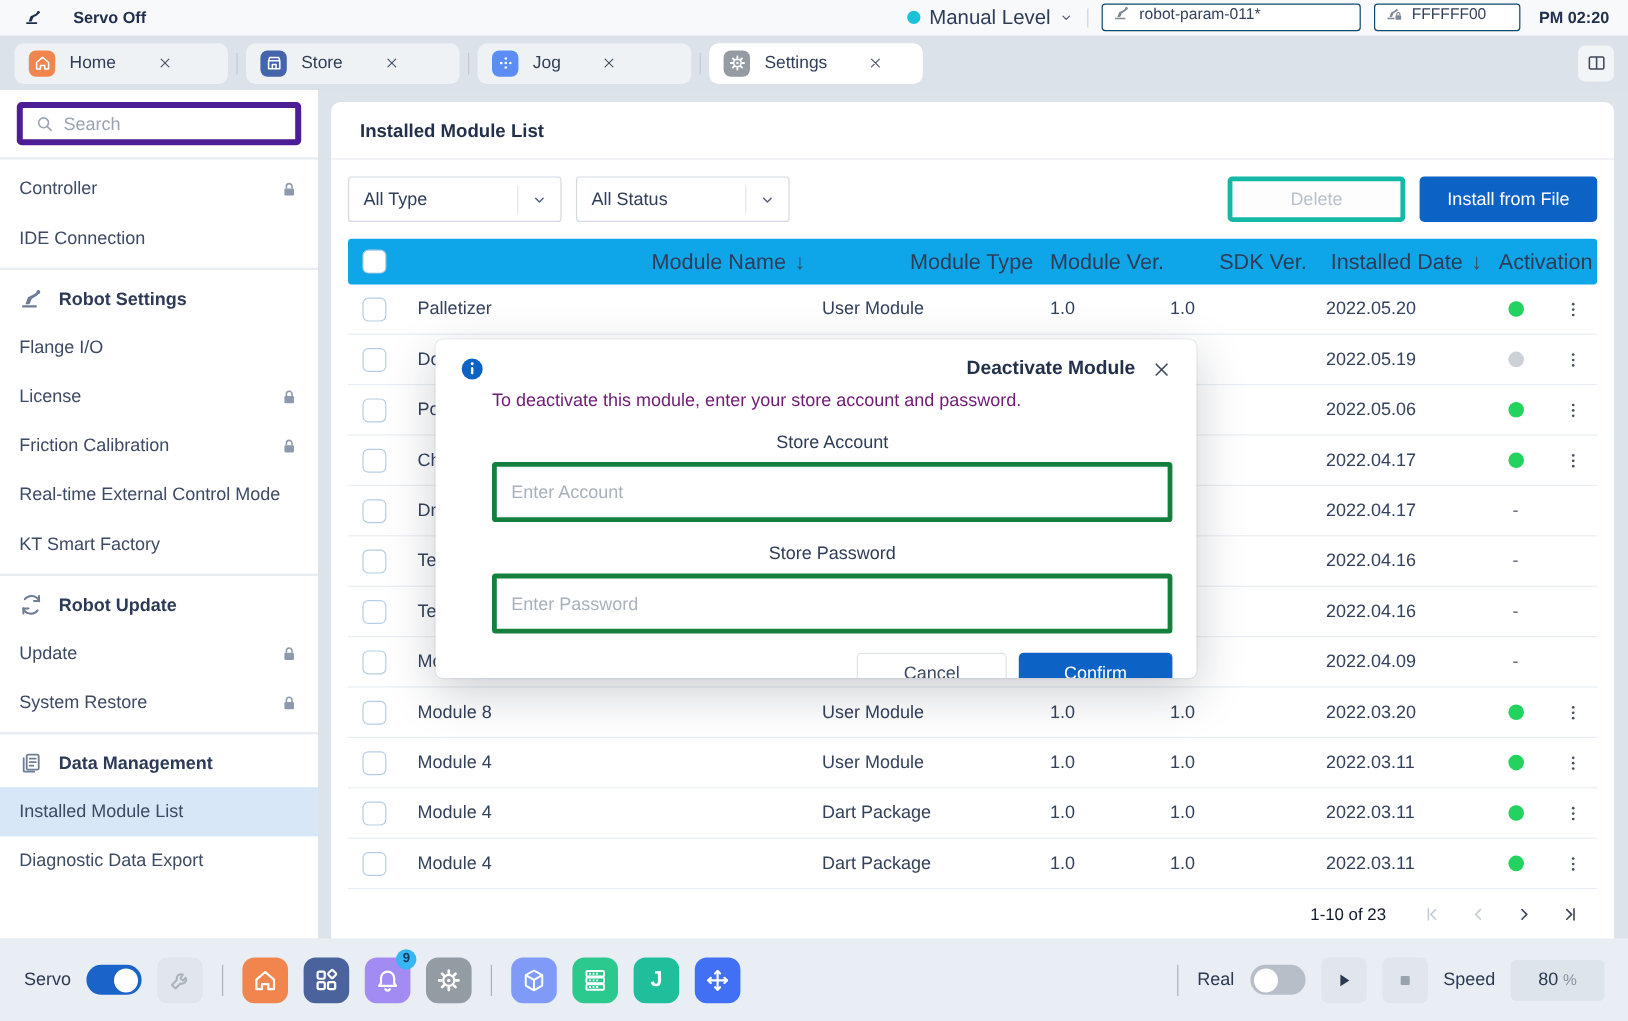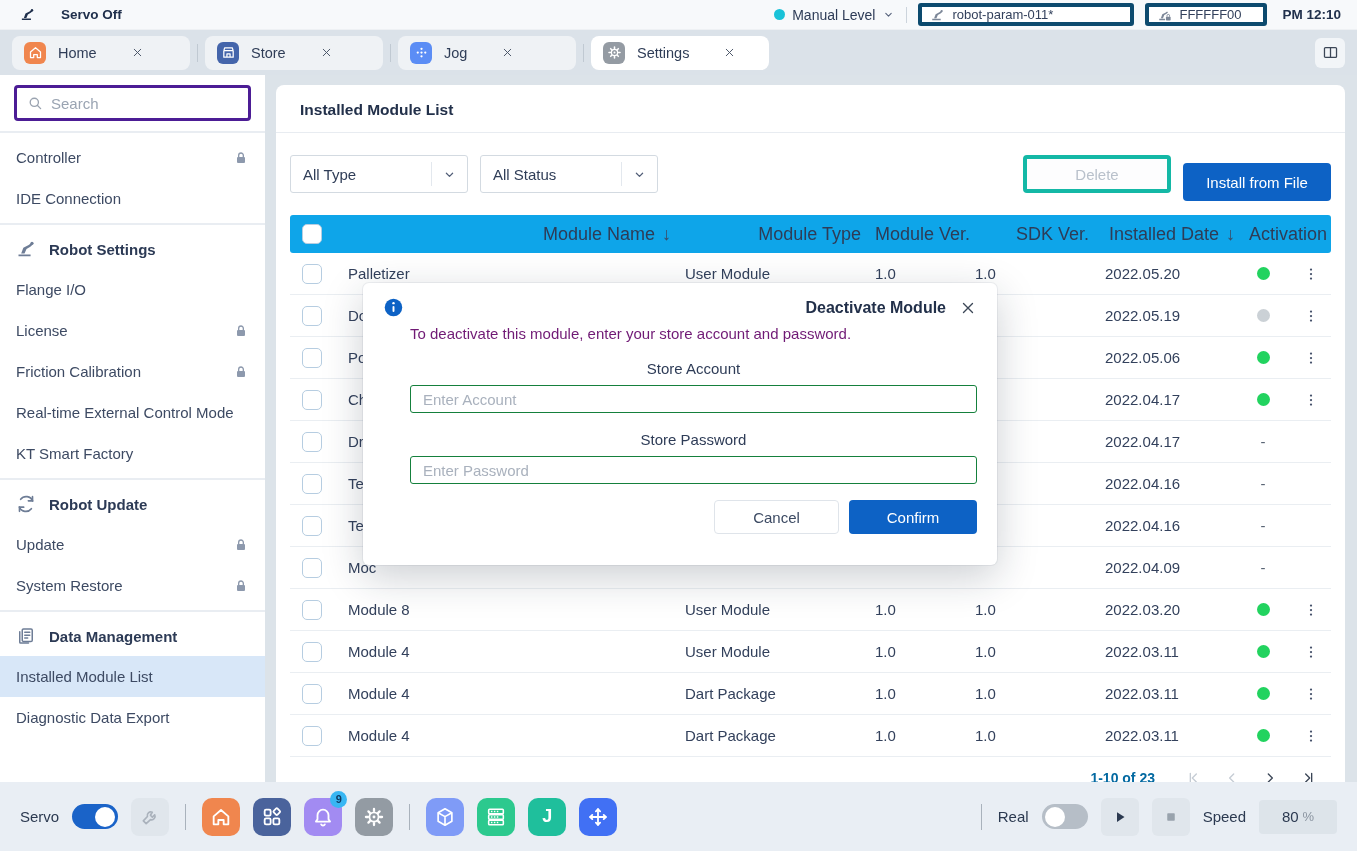--- a/index.html
+++ b/index.html
@@ -7,25 +7,25 @@
   body { background:#dce3e9; font-family:"Liberation Sans","DejaVu Sans",sans-serif; color:#2e3c57; position:relative; }
   button { font-family:inherit; cursor:pointer; }
   .svg-i { display:inline-flex; }
   .svg-i svg { width:100%; height:100%; display:block; }
 
   
   .topbar { height:30px; background:#f7f9fb; display:flex; align-items:center; padding:0 16px 0 18px; gap:12px; border-bottom:1px solid #eef1f4; }
   .servo-status { display:flex; align-items:center; gap:24px; font-size:13.5px; font-weight:700; color:#20304c; }
   .servo-status .svg-i { width:19px; height:15px; color:#20304c; }
   .topbar-right { margin-left:auto; display:flex; align-items:center; gap:11px; }
-  .mode { display:flex; align-items:center; gap:7px; font-size:14px; color:#2e3c57; }
+  .mode { display:flex; align-items:center; gap:7px; font-size:17px; color:#2e3c57; }
   .mode-dot { width:11px; height:11px; border-radius:50%; }
   .mode .chev { width:13px; height:13px; color:#55617a; }
   .v-div { width:1px; height:16px; background:#ccd4dc; }
-  .tb-field { height:23px; background:#fff; border:4px solid #0c4a6e; border-radius:3px; display:flex; align-items:center; gap:7px; padding:0 8px; font-size:13px; color:#33415c; }
+  .tb-field { height:23px; background:#fff; border:1px solid #0c4a6e; border-radius:3px; display:flex; align-items:flex-start; gap:7px; padding:0 8px; font-size:13px; color:#33415c; }
   .tb-field .svg-i { width:15px; height:14px; color:#7c8798; }
   .tb-field.param { width:216px; }
   .tb-field.code { width:122px; }
   .tb-time { font-size:13.5px; font-weight:700; color:#20304c; margin-left:4px; }
 
   
   .tabbar { height:45px; background:#dbe2e9; display:flex; align-items:center; padding:0 12px; }
   .tabs-wrap { display:flex; align-items:center; }
   .tab { width:178px; height:34px; background:#eff2f5; border-radius:8px; display:flex; align-items:center; gap:12px; padding:0 12px; }
   .tab.active { background:#ffffff; }
@@ -35,59 +35,59 @@
   .tab-close { width:13px; height:13px; color:#4a5568; margin-left:22px; cursor:pointer; }
   .tab-divider { width:1px; height:18px; background:#c0c9d2; margin:0 7px; }
   .split-btn { margin-left:auto; width:30px; height:30px; background:#f2f5f8; border:none; border-radius:6px; display:flex; align-items:center; justify-content:center; color:#3c4757; }
   .split-btn .svg-i { width:17px; height:17px; }
 
   
   .content { display:flex; height:707px; }
 
   .sidebar { width:265px; background:#fff; overflow:hidden; flex:0 0 auto; }
   .search-wrap { padding:10px 14px; border-bottom:2px solid #e9edf2; }
-  .search-box { height:36px; border:3px solid #4c1d95; border-radius:4px; display:flex; align-items:center; gap:8px; padding:0 10px; }
+  .search-box { height:36px; border:5px solid #4c1d95; border-radius:4px; display:flex; align-items:center; gap:8px; padding:0 10px; }
   .search-box .svg-i { width:18px; height:18px; color:#9aa3b0; }
   .search-box input { border:none; outline:none; font-size:15px; width:100%; color:#33415c; font-family:inherit; background:transparent; }
   .search-box input::placeholder { color:#9aa4b2; }
   .side-section { border-bottom:2px solid #e9edf2; padding:4px 0; }
   .side-section:last-child { border-bottom:none; }
   .side-header { display:flex; align-items:center; gap:13px; padding:10px 16px; font-size:15px; font-weight:700; color:#2c3a55; }
   .side-header .svg-i { width:20px; height:20px; color:#6e7d96; }
   .side-item { min-height:41px; display:flex; align-items:center; padding:0 16px; font-size:15px; color:#3d4a63; cursor:pointer; }
   .side-item .label { flex:1; line-height:19px; padding:5px 0; }
   .side-item.selected { background:#d8e7f8; }
   .side-item .lock { width:16px; height:16px; color:#8d99ad; }
 
   .main-card { flex:1; background:#fff; margin:10px 12px 0 11px; border-radius:8px 8px 0 0; display:flex; flex-direction:column; overflow:hidden; }
   .card-title { padding:16px 24px 13px; font-size:15.5px; font-weight:700; color:#22304a; border-bottom:1px solid #e8ecf1; }
   .filter-row { display:flex; align-items:center; gap:12px; padding:14px; }
   .select { width:178px; height:38px; border:1px solid #d3dae1; border-radius:3px; display:flex; align-items:center; font-size:15px; color:#2f3d57; background:#fff; cursor:pointer; }
   .select .val { flex:1; padding:0 12px; }
   .select .chev { width:36px; height:24px; display:flex; align-items:center; justify-content:center; border-left:1px solid #e3e8ee; color:#55617a; }
   .select .chev .svg-i { width:15px; height:15px; }
   .btn-delete { margin-left:auto; width:148px; height:38px; background:#fdfdfe; border:4px solid #14b8a6; border-radius:4px; color:#b9c1cb; font-size:15px; }
-  .btn-install { width:148px; height:38px; background:#0d62c5; border:none; border-radius:4px; color:#fff; font-size:15px;margin-top:16px; }
+  .btn-install { width:148px; height:38px; background:#0d62c5; border:none; border-radius:4px; color:#fff; font-size:15px; }
 
   .table { padding:0 14px; }
   .trow { display:grid; grid-template-columns:44px minmax(0,1fr) 190px 100px 128px 146px 56px 40px; align-items:center; }
   .thead { height:38px; background:#0ea5e9; border-radius:3px; font-size:18px; color:#2e3c57;text-align:right; }
   .tbody .trow { height:42px; border-bottom:1px solid #eaeef2; font-size:15px; color:#33415c; }
   .cell-check { display:flex; justify-content:center; }
   .checkbox { width:20px; height:20px; border:1.5px solid #b6cde1; border-radius:5px; background:#fff; cursor:pointer; }
   .cell-pad { padding-left:14px; white-space:nowrap; overflow:visible; }
   .cdate { padding-left:16px; }
   .sort { margin-left:7px; color:#3c4a63; }
   .act-cell { display:flex; justify-content:center; align-items:center; }
   .dot { width:13px; height:13px; border-radius:50%; }
   .dash { color:#5a6575; }
   .kebab-btn { display:flex; justify-content:center; color:#46526b; cursor:pointer; }
   .kebab-btn .svg-i { width:18px; height:18px; }
 
-  .pagination { margin-top:auto; display:flex; align-items:center; justify-content:flex-end; gap:10px; padding:8px 24px 12px; font-size:14px; color:#0369a1;font-weight:bold; }
+  .pagination { margin-top:auto; display:flex; align-items:center; justify-content:flex-end; gap:10px; padding:8px 24px 12px; font-size:14px; color:#0f172a; }
   .pg-label { margin-right:16px; }
   .pg-btn { width:26px; height:26px; background:transparent; border:none; display:flex; align-items:center; justify-content:center; color:#3a4556; }
   .pg-btn.disabled { color:#c5ccd4; }
   .pg-btn .svg-i { width:16px; height:16px; }
 
   
   .toolbar { height:69px; background:#e9eef4; display:flex; align-items:center; padding:0 20px; gap:13px; }
   .tb-label { font-size:15px; color:#2b3950; }
   .toggle { width:46px; height:25px; border-radius:13px; position:relative; cursor:pointer; flex:0 0 auto; }
   .toggle .knob { position:absolute; top:2.5px; width:20px; height:20px; border-radius:50%; background:#fff; }
@@ -109,21 +109,21 @@
 
   
   .modal { position:absolute; left:363px; top:283px; width:634px; height:282px; background:#fff; border-radius:6px; box-shadow:0 12px 40px rgba(25,35,55,.22), 0 0 0 1px rgba(120,130,150,.10); padding:14px 20px; overflow:hidden; }
   .modal-head { display:flex; align-items:center; gap:13px; }
   .modal-head .info-i { width:21px; height:21px; }
   .modal-title { font-size:16px; font-weight:700; color:#22304a; flex:1;text-align:right; }
   .modal-close { width:18px; height:18px; color:#3c4757; cursor:pointer; }
   .modal-body { margin-left:27px; }
   .modal-desc { margin-top:7px; font-size:15px; color:#701a75; }
   .field-label { margin-top:18px; font-size:15px; color:#2e3c57; margin-bottom:8px;text-align:center; }
-  .modal-body input.f { width:100%; height:28px; border:1px solid #15803d; border-radius:3px; padding:0 12px; font-size:15px; font-family:inherit; color:#33415c; outline:none; }
+  .modal-body input.f { width:100%; height:50px; border:4px solid #15803d; border-radius:3px; padding:0 12px; font-size:15px; font-family:inherit; color:#33415c; outline:none; }
   .modal-body input.f::placeholder { color:#a9b1bd; }
   .modal-actions { display:flex; justify-content:flex-end; gap:10px; margin-top:16px; }
   .btn-cancel { width:125px; height:34px; background:#fff; border:1px solid #dfe4ea; border-radius:4px; font-size:15px; color:#3c4a63; }
   .btn-confirm { width:128px; height:34px; background:#0d62c5; border:none; border-radius:4px; font-size:15px; color:#fff; }
 </style>
 </head>
 <body>
 
 <div class="topbar">
   <div class="servo-status">
@@ -158,21 +158,21 @@
     <div class="tb-field code">
       <span class="svg-i">
           <svg viewBox="0 0 24 24">
             <path d="M3 18.5h10v2.3H3zM5.8 17.5l2.4-6.6 5.4-2.8 2.8-2.3 1.6 1.9-2.6 2.3-3.8 2.2-2.2 5.3z" fill="currentColor"></path>
             <rect x="14.5" y="15" width="8" height="6.5" rx="1.2" fill="currentColor"></rect>
             <path d="M16.3 15v-1.8a2.2 2.2 0 014.4 0V15" fill="none" stroke="currentColor" stroke-width="1.6"></path>
           </svg>
         </span>
       <span>FFFFFF00</span>
     </div>
-    <span class="tb-time">PM 12:10</span>
+    <span class="tb-time">PM 02:20</span>
   </div>
 </div>
 
 <div class="tabbar">
   <div class="tabs-wrap" id="tabs-wrap">
       <div class="tab">
         <span class="tab-chip" style="background:#f0864e">
           <svg viewBox="0 0 24 24" fill="none" stroke="currentColor" stroke-width="2" stroke-linejoin="round">
             <path d="M4 11.3L12 4.4l8 6.9V20h-5.1v-4.7H9.1V20H4z"></path>
           </svg>

